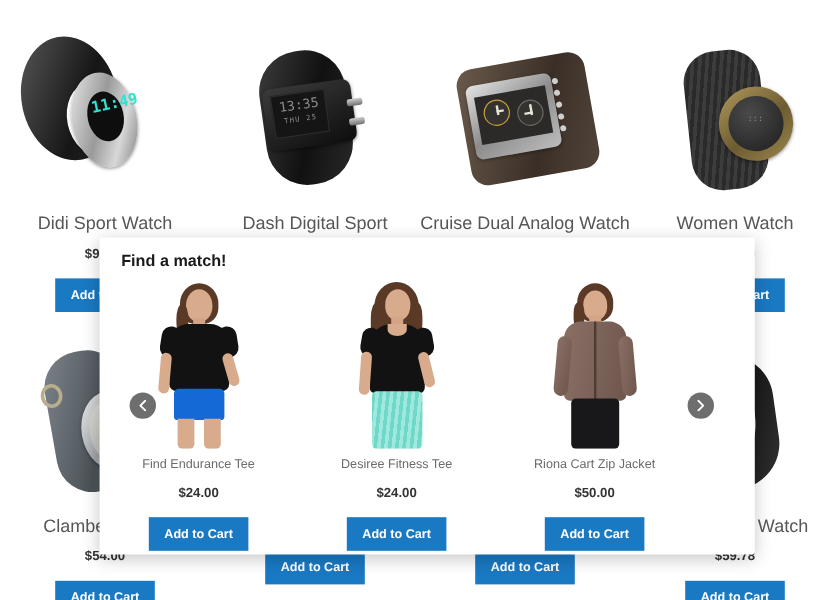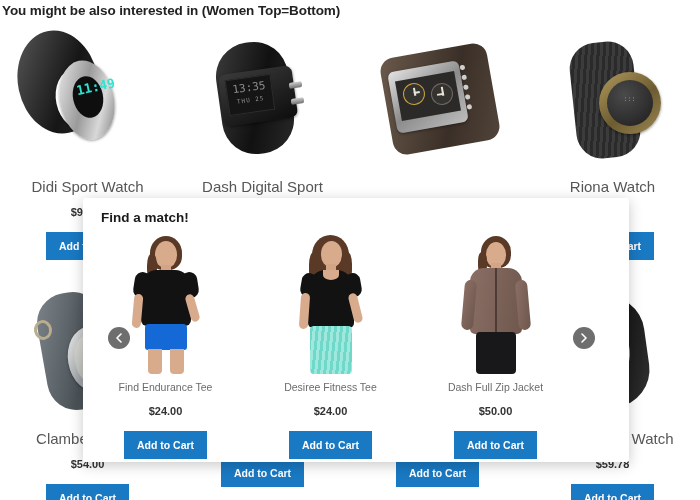--- a/index.html
+++ b/index.html
@@ -345,21 +345,20 @@
   }
   .arrow-prev { left: 108px; top: 327px; }
   .arrow-next { left: 573px; top: 327px; }
   .arrow svg { display:block; }
 </style>
 </head>
 <body>
 
 <div id="page">
 
-  <div class="page-heading">You might be also interested in (Women Top=Bottom)</div>
 
   <div class="grid">
 
     <div class="grid-row">
 
       <div class="grid-cell">
         <div class="thumb">
           <div class="w-wrap">
             <div class="didi-band"></div>
             <div class="didi-band-inner"></div>
@@ -407,33 +406,34 @@
             </div>
             <div class="cruise-studs">
               <i></i>
                 <i></i>
                 <i></i>
                 <i></i>
                 <i></i>
             </div>
           </div>
         </div>
+        <div class="prod-name">Cruise Dual Analog Watch</div>
         <div class="prod-price"></div>
         <button class="btn-cart">Add to Cart</button>
       </div>
 
       <div class="grid-cell">
         <div class="thumb">
           <div class="w-wrap">
             <div class="summit-band"></div>
             <div class="summit-bezel"></div>
             <div class="summit-face">:::</div>
           </div>
         </div>
-        <div class="prod-name">Riona Watch</div>
+        <div class="prod-name">Women Watch</div>
         <div class="prod-price">$54.00</div>
         <button class="btn-cart">Add to Cart</button>
       </div>
 
     </div>
 
     <div class="grid-row" style="margin-top:14px;">
 
       <div class="grid-cell">
         <div class="thumb">
@@ -544,21 +544,21 @@
             <div class="f-head" style="left:42px; top:10px; width:20px; height:25px;"></div>
             <div class="f-hair2" style="left:34px; top:20px; width:9px; height:22px;"></div>
             <div class="f-neck" style="left:47px; top:31px; width:10px; height:8px;"></div>
             <div class="f-top" style="left:26px; top:36px; width:52px; height:66px; background:linear-gradient(100deg,#8a6f64,#6f574e); border-radius:14px 14px 5px 5px;"></div>
             <div class="f-top" style="left:51px; top:36px; width:2px; height:66px; background:#4e3b34;"></div>
             <div class="f-arm" style="left:19px; top:48px; width:12px; height:50px; background:linear-gradient(100deg,#8a6f64,#6f574e); border-radius:7px; transform:rotate(5deg);"></div>
             <div class="f-arm" style="left:73px; top:48px; width:12px; height:50px; background:linear-gradient(100deg,#8a6f64,#6f574e); border-radius:7px; transform:rotate(-5deg);"></div>
             <div class="f-legs" style="left:32px; top:100px; width:40px; height:42px; background:#18181a; border-radius:4px;"></div>
           </div>
         </div>
-        <div class="m-name">Dash Full Zip Jacket</div>
+        <div class="m-name">Riona Cart Zip Jacket</div>
         <div class="m-price">$50.00</div>
         <button class="m-btn">Add to Cart</button>
       </div>
 
     </div>
   </div>
 
   <div class="arrow arrow-prev">
     <svg width="8" height="10" viewBox="0 0 8 10" aria-hidden="true">
       <path d="M6 1 L2 5 L6 9" fill="none" stroke="#ffffff" stroke-width="1.6" stroke-linecap="round" stroke-linejoin="round"></path>

